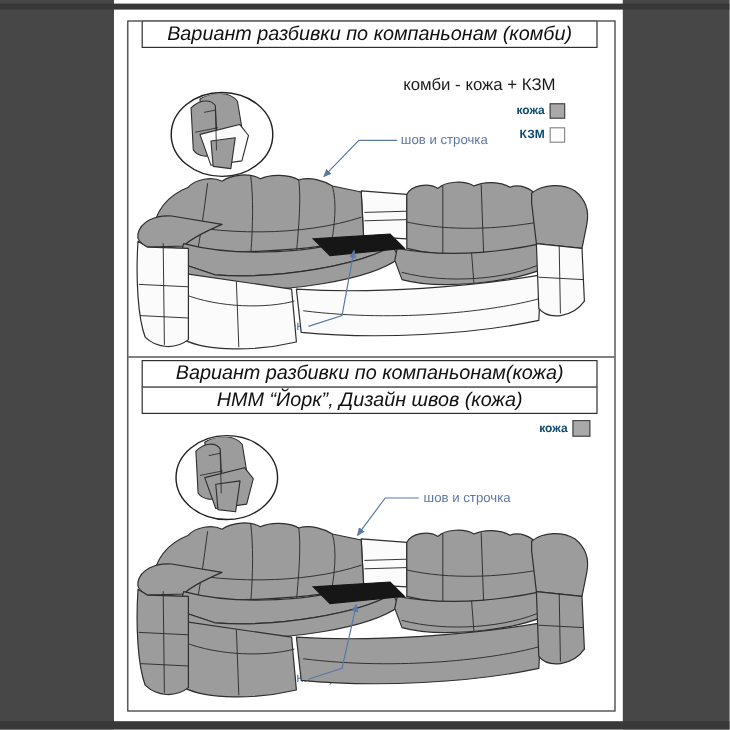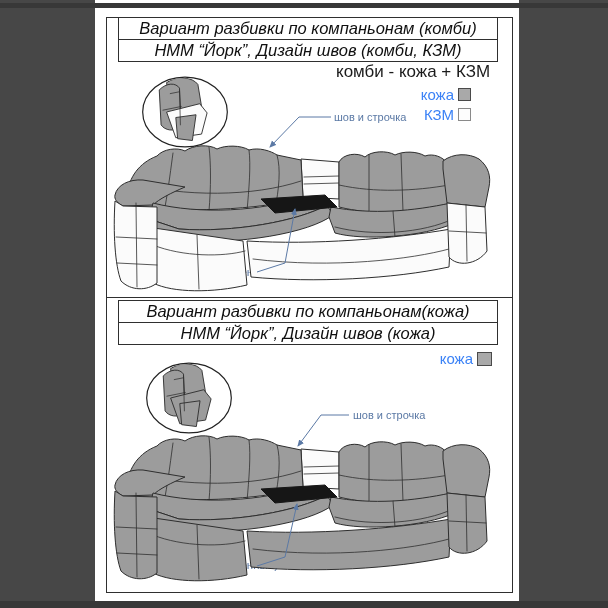--- a/index.html
+++ b/index.html
@@ -30,23 +30,23 @@
   }
   .panel1 .hrow.r1{top:-1px;}
   .panel1 .hrow.r2{top:21px;}
   .panel2 .hrow.r1{top:2px;}
   .panel2 .hrow.r2{top:24px;}
 
   .pbody{position:absolute;left:0;right:0;}
   .panel1 .pbody{top:42px;height:237px;}
   .panel2 .pbody{top:46px;height:249px;}
 
-  .note{position:absolute;font-size:17px;color:#1b1b1b;white-space:nowrap;}
+  .note{position:absolute;font-size:14px;color:#1b1b1b;white-space:nowrap;}
   .swatch-row{position:absolute;display:flex;align-items:center;gap:4px;white-space:nowrap;}
-  .swatch-label{font-size:15px;color:#3b82f6;}
+  .swatch-label{font-size:10px;color:#0c4a6e;font-weight:bold;}
   .swatch{width:13px;height:13px;border:1px solid #4a4a4a;box-sizing:border-box;}
   .swatch.gray{background:#a9a9a9;}
   .swatch.white{background:#fdfdfd;border-color:#8a8a8a;}
   .panel2 .swatch{width:15px;height:14px;}
 
   .anno{position:absolute;color:#5b79a5;white-space:nowrap;}
   .anno.seam{font-size:11px;}
   .anno.bar{font-size:11.5px;}
 
   .detail-circle{position:absolute;}
@@ -65,21 +65,20 @@
 <body>
 
 <div class="paper"></div>
 <div class="sep top"></div>
 <div class="sep bottom"></div>
 
 <div class="frame">
 
   <div class="panel panel1">
     <div class="hrow r1">Вариант разбивки по компаньонам (комби)</div>
-    <div class="hrow r2">НММ “Йорк”, Дизайн швов (комби, КЗМ)</div>
 
     <div class="pbody">
 
       <div class="note" style="left:229px;top:2px;">комби - кожа + КЗМ</div>
 
       <div class="swatch-row" style="right:41px;top:26px;">
         <span class="swatch-label">кожа</span>
         <span class="swatch gray"></span>
       </div>
       <div class="swatch-row" style="right:41px;top:46px;justify-content:center;">

